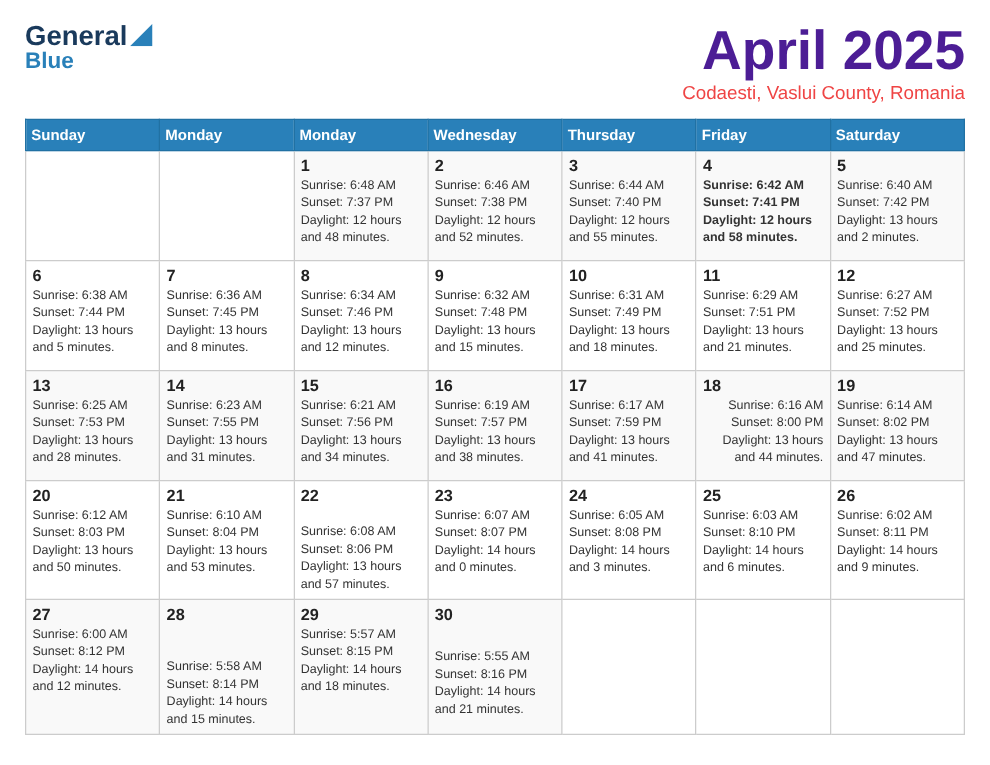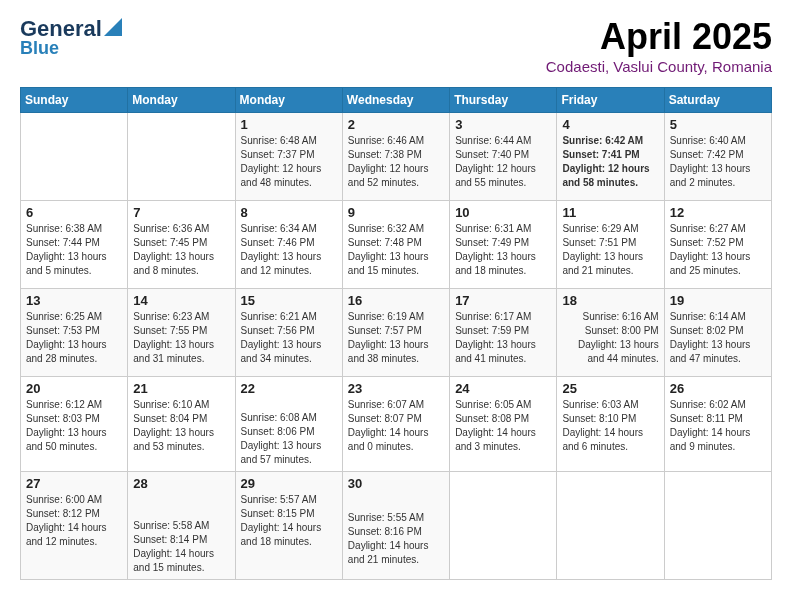--- a/index.html
+++ b/index.html
@@ -16,33 +16,33 @@
       align-items: flex-start;
       margin-bottom: 12px;
     }
     .logo {
       display: flex;
       flex-direction: column;
       align-items: flex-start;
     }
     .logo-row {
       display: flex;
-      align-items: center;
+      align-items: flex-end;
     }
     .title-block {
       text-align: right;
     }
     .title-block h1 {
-      font-size: 36px;
-      color: #000000;
+      font-size: 44px;
+      color: #4c1d95;
       font-weight: bold;
     }
     .title-block h2 {
       font-size: 15px;
-      color: #701a75;
+      color: #ef4444;
       font-weight: normal;
     }
     .calendar {
       width: 100%;
       border-collapse: collapse;
       font-size: 10.5px;
     }
     .calendar thead th {
       background-color: #2980b9;
       color: #fff;

